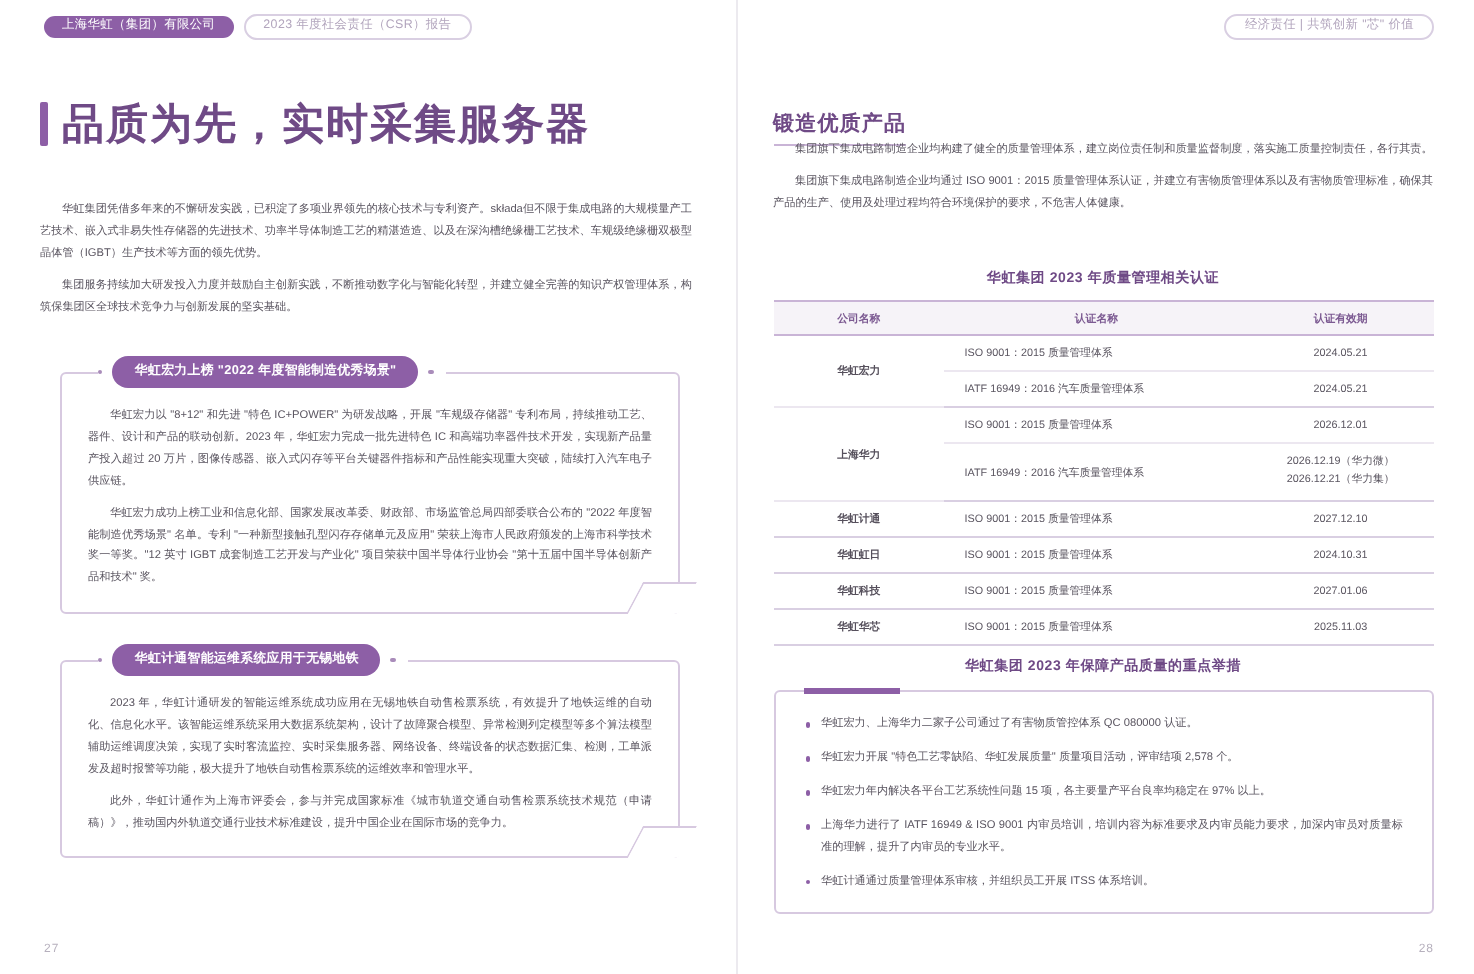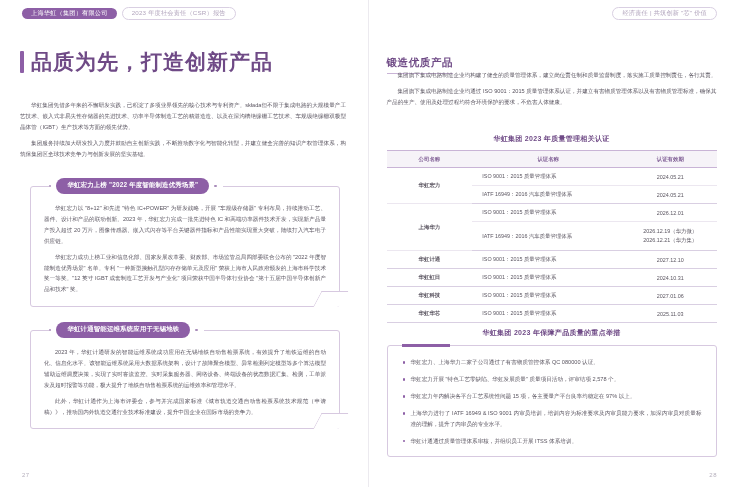--- a/index.html
+++ b/index.html
@@ -110,21 +110,21 @@
 
   <div class="page page-left">
 
     <div class="runhead left">
       <span class="pill pill-solid">上海华虹（集团）有限公司</span>
       <span class="pill pill-outline">2023 年度社会责任（CSR）报告</span>
     </div>
 
     <div class="bigtitle">
       <span class="bar"></span>
-      <span>品质为先，打造创新产品</span>
+      <span>品质为先，实时采集服务器</span>
     </div>
 
 
     <div style="position:absolute;top:100px;left:20px;width:326px;">
       <p class="body">华虹集团凭借多年来的不懈研发实践，已积淀了多项业界领先的核心技术与专利资产。składa但不限于集成电路的大规模量产工艺技术、嵌入式非易失性存储器的先进技术、功率半导体制造工艺的精湛造造、以及在深沟槽绝缘栅工艺技术、车规级绝缘栅双极型晶体管（IGBT）生产技术等方面的领先优势。</p>
       <p class="body">集团服务持续加大研发投入力度并鼓励自主创新实践，不断推动数字化与智能化转型，并建立健全完善的知识产权管理体系，构筑保集团区全球技术竞争力与创新发展的坚实基础。</p>
     </div>
 
     <div class="card" style="position:absolute;top:186px;left:30px;width:310px;">
       <div class="card-tab">

